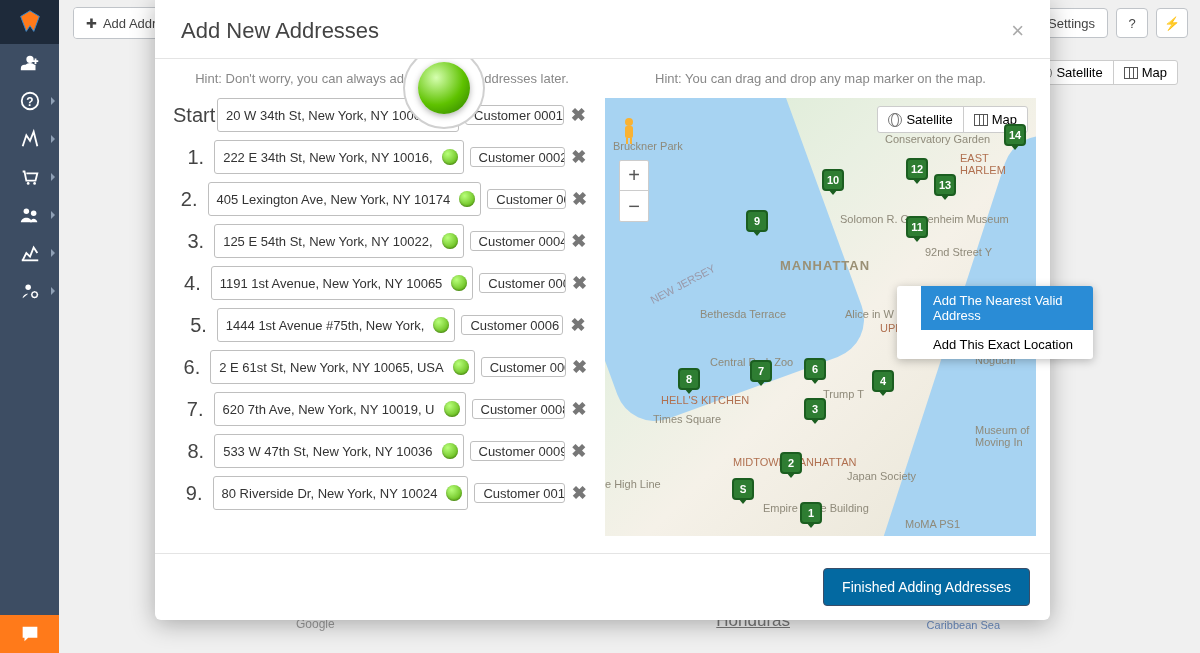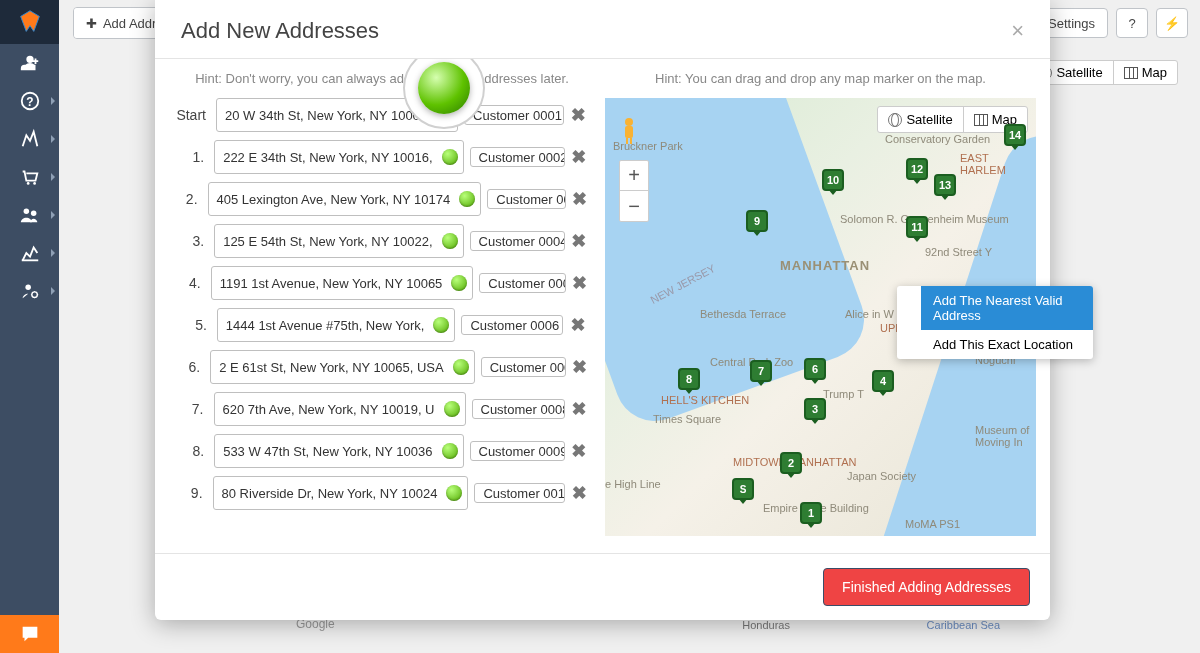--- a/index.html
+++ b/index.html
@@ -25,40 +25,40 @@
 .tool-icon-only { width: 32px; justify-content: center; padding: 0; }
 
 
 .bg-maptoggle { position: absolute; right: 22px; top: 60px; display: flex; border: 1px solid #ccc; border-radius: 3px; background: #fff; }
 .bg-maptoggle > div { padding: 4px 10px; font-size: 13px; display: flex; align-items: center; gap: 4px; }
 .bg-maptoggle > div:first-child { border-right: 1px solid #ccc; }
 
 
 .bg-bottom-left { position: absolute; left: 296px; bottom: 22px; font-size: 12px; color: #999; }
 .bg-bottom-right { position: absolute; right: 200px; bottom: 22px; font-size: 11px; color: #6b8cc0; }
-.bg-bottom-mid { position: absolute; right: 410px; bottom: 22px; font-size: 11px; color: #777; }
+.bg-bottom-mid { position: absolute; right: 410px; bottom: 22px; font-size: 17px; color: #777; text-decoration: underline; }
 
 
 .overlay { position: absolute; left: 155px; top: 0; width: 895px; height: 620px; background: #fff; border-radius: 0 0 6px 6px; box-shadow: 0 4px 24px rgba(0,0,0,0.3); z-index: 10; display: flex; flex-direction: column; }
 .modal-head { padding: 18px 26px 14px; border-bottom: 1px solid #e4e4e4; display: flex; justify-content: space-between; align-items: center; }
 .modal-title { font-size: 22px; color: #444; font-weight: 400; }
 .close-x { color: #aaa; font-size: 22px; cursor: pointer; }
 .modal-body { flex: 1; display: flex; overflow: hidden; }
 .col-left { width: 440px; padding: 12px 4px 0 18px; position: relative; overflow: hidden; }
 .col-right { flex: 1; padding: 12px 14px 0 10px; position: relative; }
 
 .hint { font-size: 13px; color: #888; text-align: center; margin-bottom: 12px; }
 
 
 .rows { height: 438px; overflow-y: auto; padding-right: 4px; }
 .rows::-webkit-scrollbar { width: 8px; }
 .rows::-webkit-scrollbar-thumb { background: #707070; border-radius: 4px; }
 .rows::-webkit-scrollbar-track { background: transparent; }
 .row { display: flex; align-items: center; margin-bottom: 8px; gap: 6px; }
-.row-num { width: 38px; text-align: right; font-size: 14px; color: #444; padding-right: 4px; }
+.row-num { width: 38px; text-align: right; font-size: 20px; color: #444; padding-right: 4px; }
 .addr-in { flex: 1; height: 34px; border: 1px solid #bfbfbf; border-radius: 3px; padding: 0 30px 0 8px; font-size: 13px; color: #333; background: #fff; position: relative; white-space: nowrap; overflow: hidden; text-overflow: ellipsis; display: flex; align-items: center; }
 .addr-wrap { flex: 1; position: relative; }
 .dot { position: absolute; right: 6px; top: 50%; transform: translateY(-50%); width: 16px; height: 16px; border-radius: 50%; background: radial-gradient(circle at 35% 30%, #b8ff7a, #4fa800); box-shadow: inset 0 -1px 2px rgba(0,0,0,0.3); }
 .cust-in { width: 102px; height: 20px; border: 1px solid #bfbfbf; border-radius: 3px; padding: 0 8px; font-size: 13px; color: #333; display: flex; align-items: center; white-space: nowrap; overflow: hidden; text-overflow: ellipsis; }
 .del-x { width: 18px; color: #777; font-size: 18px; cursor: pointer; font-weight: bold; text-align: center; }
 
 
 .big-ball { position: absolute; left: 248px; top: -12px; width: 82px; height: 82px; border-radius: 50%; background: #fff; border: 2px solid #d0d0d0; display: flex; align-items: center; justify-content: center; z-index: 20; }
 .big-ball-inner { width: 52px; height: 52px; border-radius: 50%; background: radial-gradient(circle at 35% 30%, #d6ffb0, #5fc200 55%, #2a7a00); box-shadow: 0 2px 6px rgba(0,0,0,0.3); }
 
@@ -81,21 +81,21 @@
 .marker .pin { width: 22px; height: 22px; background: #2e7d32; border: 2px solid #1b5e20; border-radius: 4px; display: flex; align-items: center; justify-content: center; color: #fff; font-size: 11px; font-weight: bold; position: relative; }
 .marker .pin::after { content: ""; position: absolute; bottom: -6px; left: 50%; transform: translateX(-50%); width: 0; height: 0; border-left: 5px solid transparent; border-right: 5px solid transparent; border-top: 6px solid #1b5e20; }
 .marker .pin.s { font-size: 10px; }
 
 
 .ctx { position: absolute; left: 897px; top: 286px; width: 196px; background: #fff; border-radius: 3px; box-shadow: 0 2px 10px rgba(0,0,0,0.25); z-index: 30; font-size: 13px; overflow: hidden; }
 .ctx > div { padding: 7px 12px; cursor: pointer; margin-left: 24px; }
 .ctx > div.sel { background: #2a8cd6; color: #fff; }
 
 .modal-foot { padding: 14px 20px; border-top: 1px solid #e4e4e4; display: flex; justify-content: flex-end; }
-.finish-btn { background: #ef4444; color: #fff; border: 1px solid #3a4d68; padding: 10px 18px; border-radius: 4px; font-size: 14px; cursor: pointer; }
+.finish-btn { background: #0369a1; color: #fff; border: 1px solid #3a4d68; padding: 10px 18px; border-radius: 4px; font-size: 14px; cursor: pointer; }
 
 .globe-ico { width: 14px; height: 14px; border: 1.5px solid #777; border-radius: 50%; position: relative; display: inline-block; }
 .globe-ico::before { content: ""; position: absolute; left: 50%; top: -1px; bottom: -1px; width: 6px; border: 1.5px solid #777; border-radius: 50%; transform: translateX(-50%); }
 .map-ico { width: 14px; height: 12px; border: 1.5px solid #555; display: inline-block; position: relative; }
 .map-ico::before, .map-ico::after { content: ""; position: absolute; top: -1px; bottom: -1px; width: 1px; background: #555; }
 .map-ico::before { left: 33%; } .map-ico::after { left: 66%; }
 </style>
 </head>
 <body>
 

